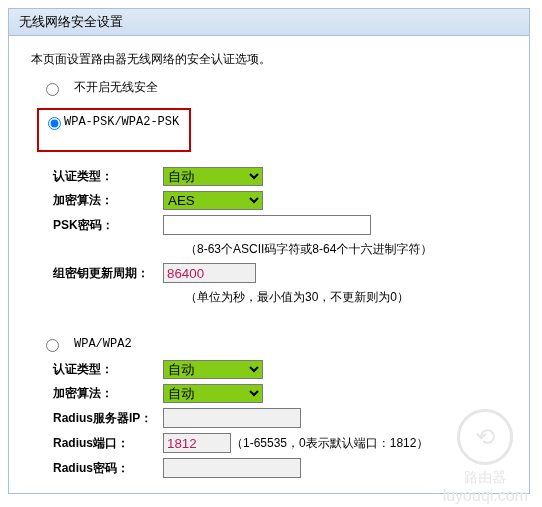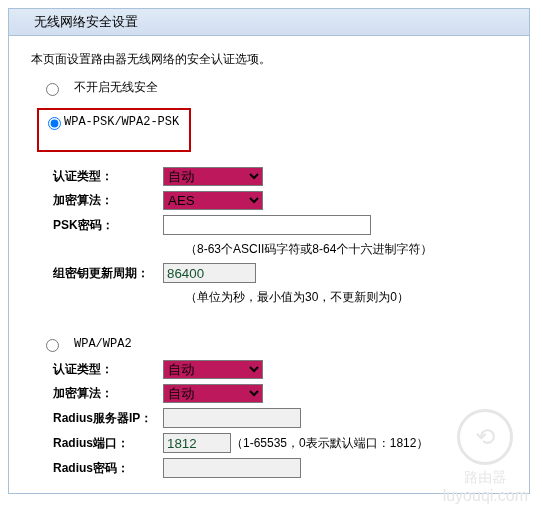--- a/index.html
+++ b/index.html
@@ -12,21 +12,21 @@
   }
   .outer {
     border: 1px solid #a8c0d8;
     width: 520px;
     margin: 8px;
     background: #fff;
   }
   .title-bar {
     background: linear-gradient(#e0eaf6, #d0def0);
     border-bottom: 1px solid #a8c0d8;
-    padding: 4px 25px;
+    padding: 4px 10px;
     font-size: 13px;
     color: #000;
   }
   .content {
     padding: 14px 18px 10px 22px;
   }
   .intro {
     line-height: 1.6;
     margin-bottom: 8px;
   }
@@ -60,31 +60,31 @@
   }
   .form-label {
     width: 110px;
     flex-shrink: 0;
     font-weight: bold;
   }
   select.wide {
     width: 100px;
     height: 19px;
     border: 1px solid #7a7a7a;
-    background: #be185d;
+    background: #84cc16;
   }
   input.text-field {
     height: 16px;
     border: 1px solid #7a7a7a;
     padding: 1px 3px;
     background: #fff;
   }
   input.readonly {
     background: #f0f0f0;
-    color: #14532d;
+    color: #be185d;
   }
   .note-indent {
     margin-left: 132px;
     color: #000;
     margin-top: 0px;
     margin-bottom: 2px;
     line-height: 1.5;
   }
   .wpa-label { font-family: "Courier New", monospace, sans-serif; font-size: 12px;}
   .gap { height: 18px; }

